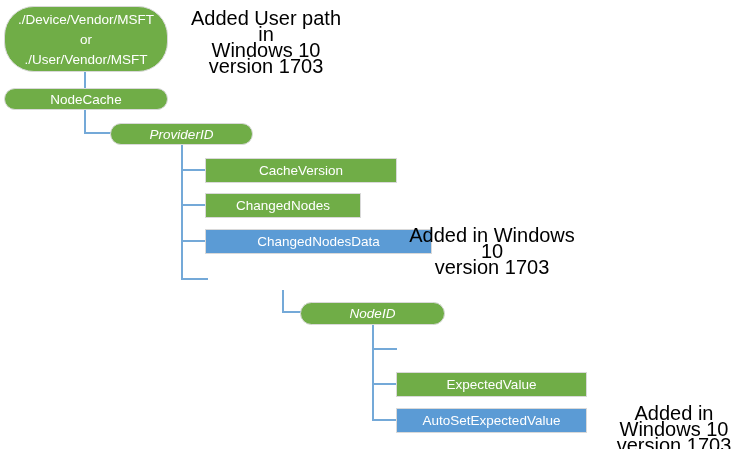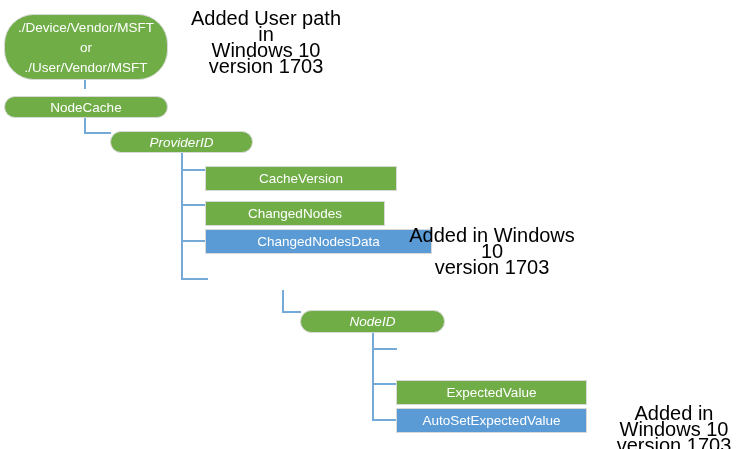--- a/index.html
+++ b/index.html
@@ -19,21 +19,21 @@
     box-sizing: border-box;
     display: flex;
     align-items: center;
     justify-content: center;
     color: var(--shape-text, #ffffff);
     font-size: 13.5px;
     border: 1px solid var(--shape-border, #d9d9d9);
     text-align: center;
     white-space: nowrap;
   }
-  .green { background: var(--green-fill, #70AD47); margin-top: 8px; }
+  .green { background: var(--green-fill, #70AD47); }
   .blue  { background: var(--blue-fill, #5B9BD5); }
   .pill  { border-radius: 12px; }
   .root-pill {
     border-radius: 30px;
     flex-direction: column;
     line-height: 20px;
     padding-top: 1px;
   }
   .italic { font-style: italic; }
   .conn {
@@ -75,21 +75,21 @@
     <div>or</div>
     <div>./User/Vendor/MSFT</div>
   </div>
 
   <div class="shape green pill" style="left:4px;top:88px;width:164px;height:22px">NodeCache</div>
 
   <div class="shape green pill italic" style="left:110px;top:123px;width:143px;height:22px">ProviderID</div>
 
   <div class="shape green" style="left:205px;top:158px;width:192px;height:25px">CacheVersion</div>
 
-  <div class="shape green" style="left:205px;top:193px;width:180px;height:25px">ChangedNodes</div>
+  <div class="shape green" style="left:205px;top:193px;width:156px;height:25px">ChangedNodes</div>
 
   <div class="shape blue" style="left:205px;top:229px;width:227px;height:25px">ChangedNodesData</div>
 
 
   <div class="shape green pill italic" style="left:300px;top:302px;width:145px;height:23px">NodeID</div>
 
 
   <div class="shape green" style="left:396px;top:372px;width:191px;height:25px">ExpectedValue</div>
 
   <div class="shape blue" style="left:396px;top:408px;width:191px;height:25px">AutoSetExpectedValue</div>

